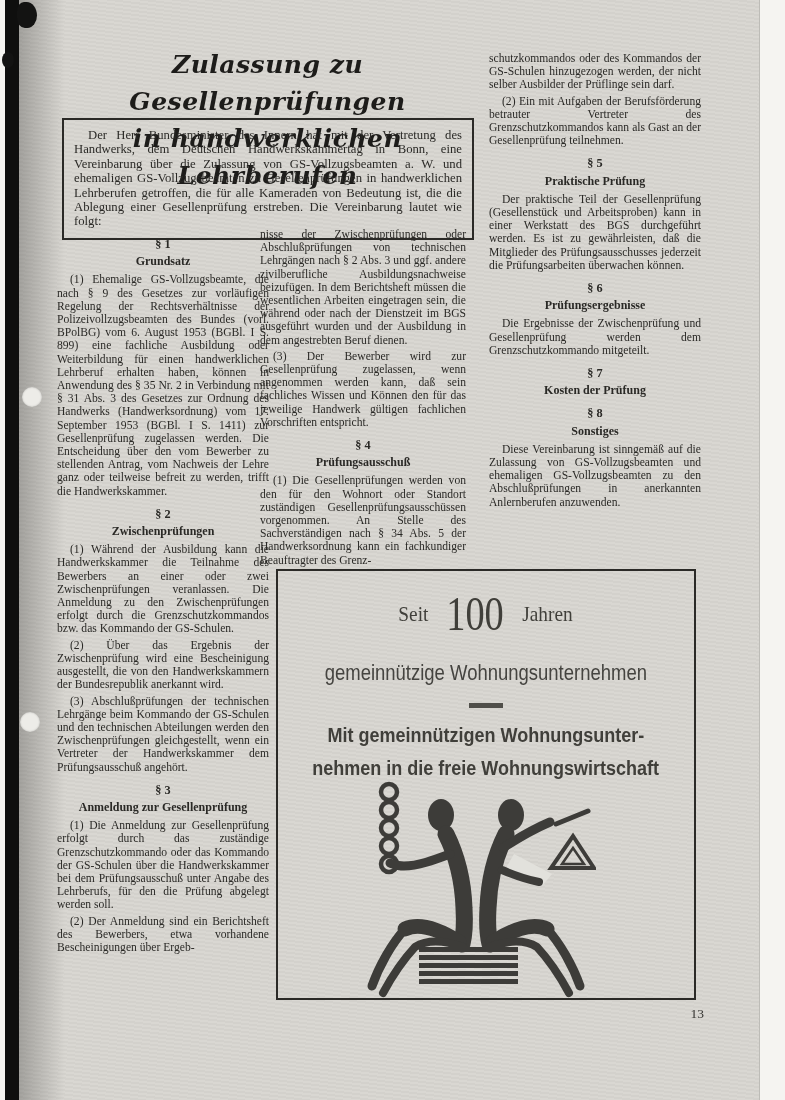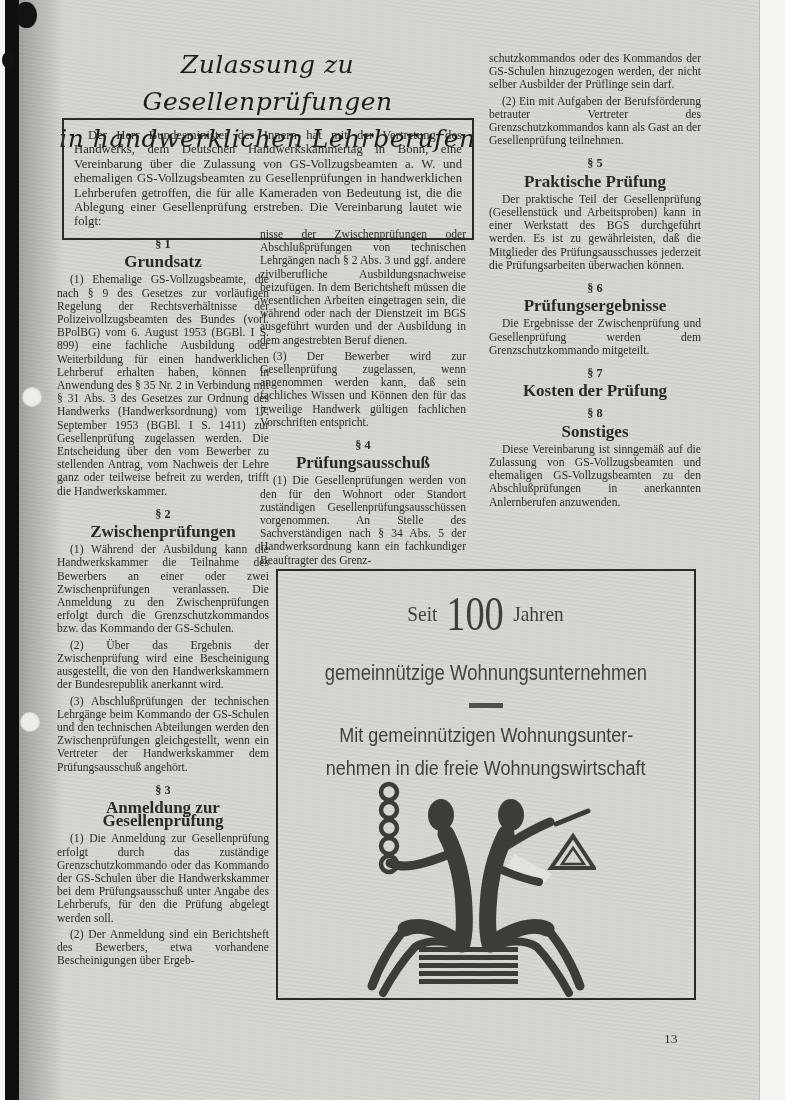--- a/index.html
+++ b/index.html
@@ -15,49 +15,49 @@
     border-right:1px solid #bdbcb7;}
   .left-shade{position:absolute;left:19px;top:0;width:46px;height:1100px;
     background:linear-gradient(90deg, rgba(40,40,38,.30), rgba(40,40,38,0));pointer-events:none}
   .binding{position:absolute;left:5px;top:0;width:14px;height:1100px;background:var(--binding)}
   .blob1{position:absolute;left:17px;top:2px;width:20px;height:26px;background:#131312;border-radius:40% 60% 55% 45%}
   .blob2{position:absolute;left:2px;top:52px;width:12px;height:16px;background:#131312;border-radius:50%}
   .hole{position:absolute;width:20px;height:20px;border-radius:50%;background:var(--hole);box-shadow:inset 0 0 2px rgba(0,0,0,.25)}
   .hole.h1{left:22px;top:387px}.hole.h2{left:20px;top:712px}
 
   .title{position:absolute;left:55px;top:46px;width:425px;text-align:center;
-    font-family:"DejaVu Serif",serif;font-style:italic;font-weight:normal;
+    font-family:"DejaVu Serif",serif;font-style:italic;font-weight:bold;
     font-size:25px;line-height:37px;color:var(--title-ink);letter-spacing:.5px}
 
   .intro-box{position:absolute;left:62px;top:118px;width:412px;border:2px solid var(--border);
     padding:8px 10px 9px;font-size:12.7px;line-height:14.4px;text-align:justify}
   .intro-box p{text-indent:14px}
 
   .col{position:absolute;font-size:11.6px;line-height:13.2px}
   .col-left{left:57px;top:228px;width:212px}
   .col-middle{left:260px;top:228px;width:206px}
   .col-right{left:489px;top:52px;width:212px}
   .sec-mark{text-align:center;font-weight:bold;font-size:12.3px;margin:10px 0 4px}
-  .sec-head{text-align:center;font-weight:bold;font-size:17px;margin:0 0 5px}
+  .sec-head{text-align:center;font-weight:bold;font-size:12px;margin:0 0 5px}
   .para{text-align:justify;text-indent:13px;margin:0 0 3px}
   .para.cont{text-indent:0}
 
   .ad-box{position:absolute;left:276px;top:569px;width:420px;height:431px;border:2px solid var(--border);
     font-family:"Liberation Sans",sans-serif;color:var(--ad-ink);overflow:hidden}
-  .ad-line1{margin-top:22px;display:flex;justify-content:center;align-items:center;height:42px}
+  .ad-line1{margin-top:22px;display:flex;justify-content:center;align-items:center;gap:9px;height:42px}
   .ad-line1 .word{font-family:"Liberation Serif",serif;font-size:21px;display:inline-block;transform:scaleX(.92)}
   .ad-line1 .big-num{font-family:"Liberation Serif",serif;font-size:48px;line-height:42px;display:inline-block;transform:scaleX(.8)}
   .ad-line2{margin-top:25px;text-align:center;font-size:22px}
   .ad-line2 span{display:inline-block;transform:scaleX(.84);color:#454440}
   .ad-divider{width:34px;height:5px;background:#504f4a;margin:17px auto 15px}
-  .ad-claim{text-align:center;font-size:20px;font-weight:normal;line-height:24px;margin-bottom:9px}
+  .ad-claim{text-align:center;font-size:20px;font-weight:bold;line-height:24px;margin-bottom:9px}
   .ad-claim span{display:inline-block;transform:scaleX(.9)}
   .ad-art{position:absolute;left:88px;top:209px;width:230px;height:218px}
 
-  .page-num{position:absolute;left:664px;top:1031px;width:40px;font-size:13.5px;color:#33322f}
+  .page-num{position:absolute;left:664px;top:1006px;width:40px;text-align:right;font-size:13.5px;color:#33322f}
 </style>
 </head>
 <body>
 
 <div class="paper"></div>
 <div class="left-shade"></div>
 <div class="binding"></div>
 <div class="blob1"></div>
 <div class="blob2"></div>
 <div class="hole h1"></div>

